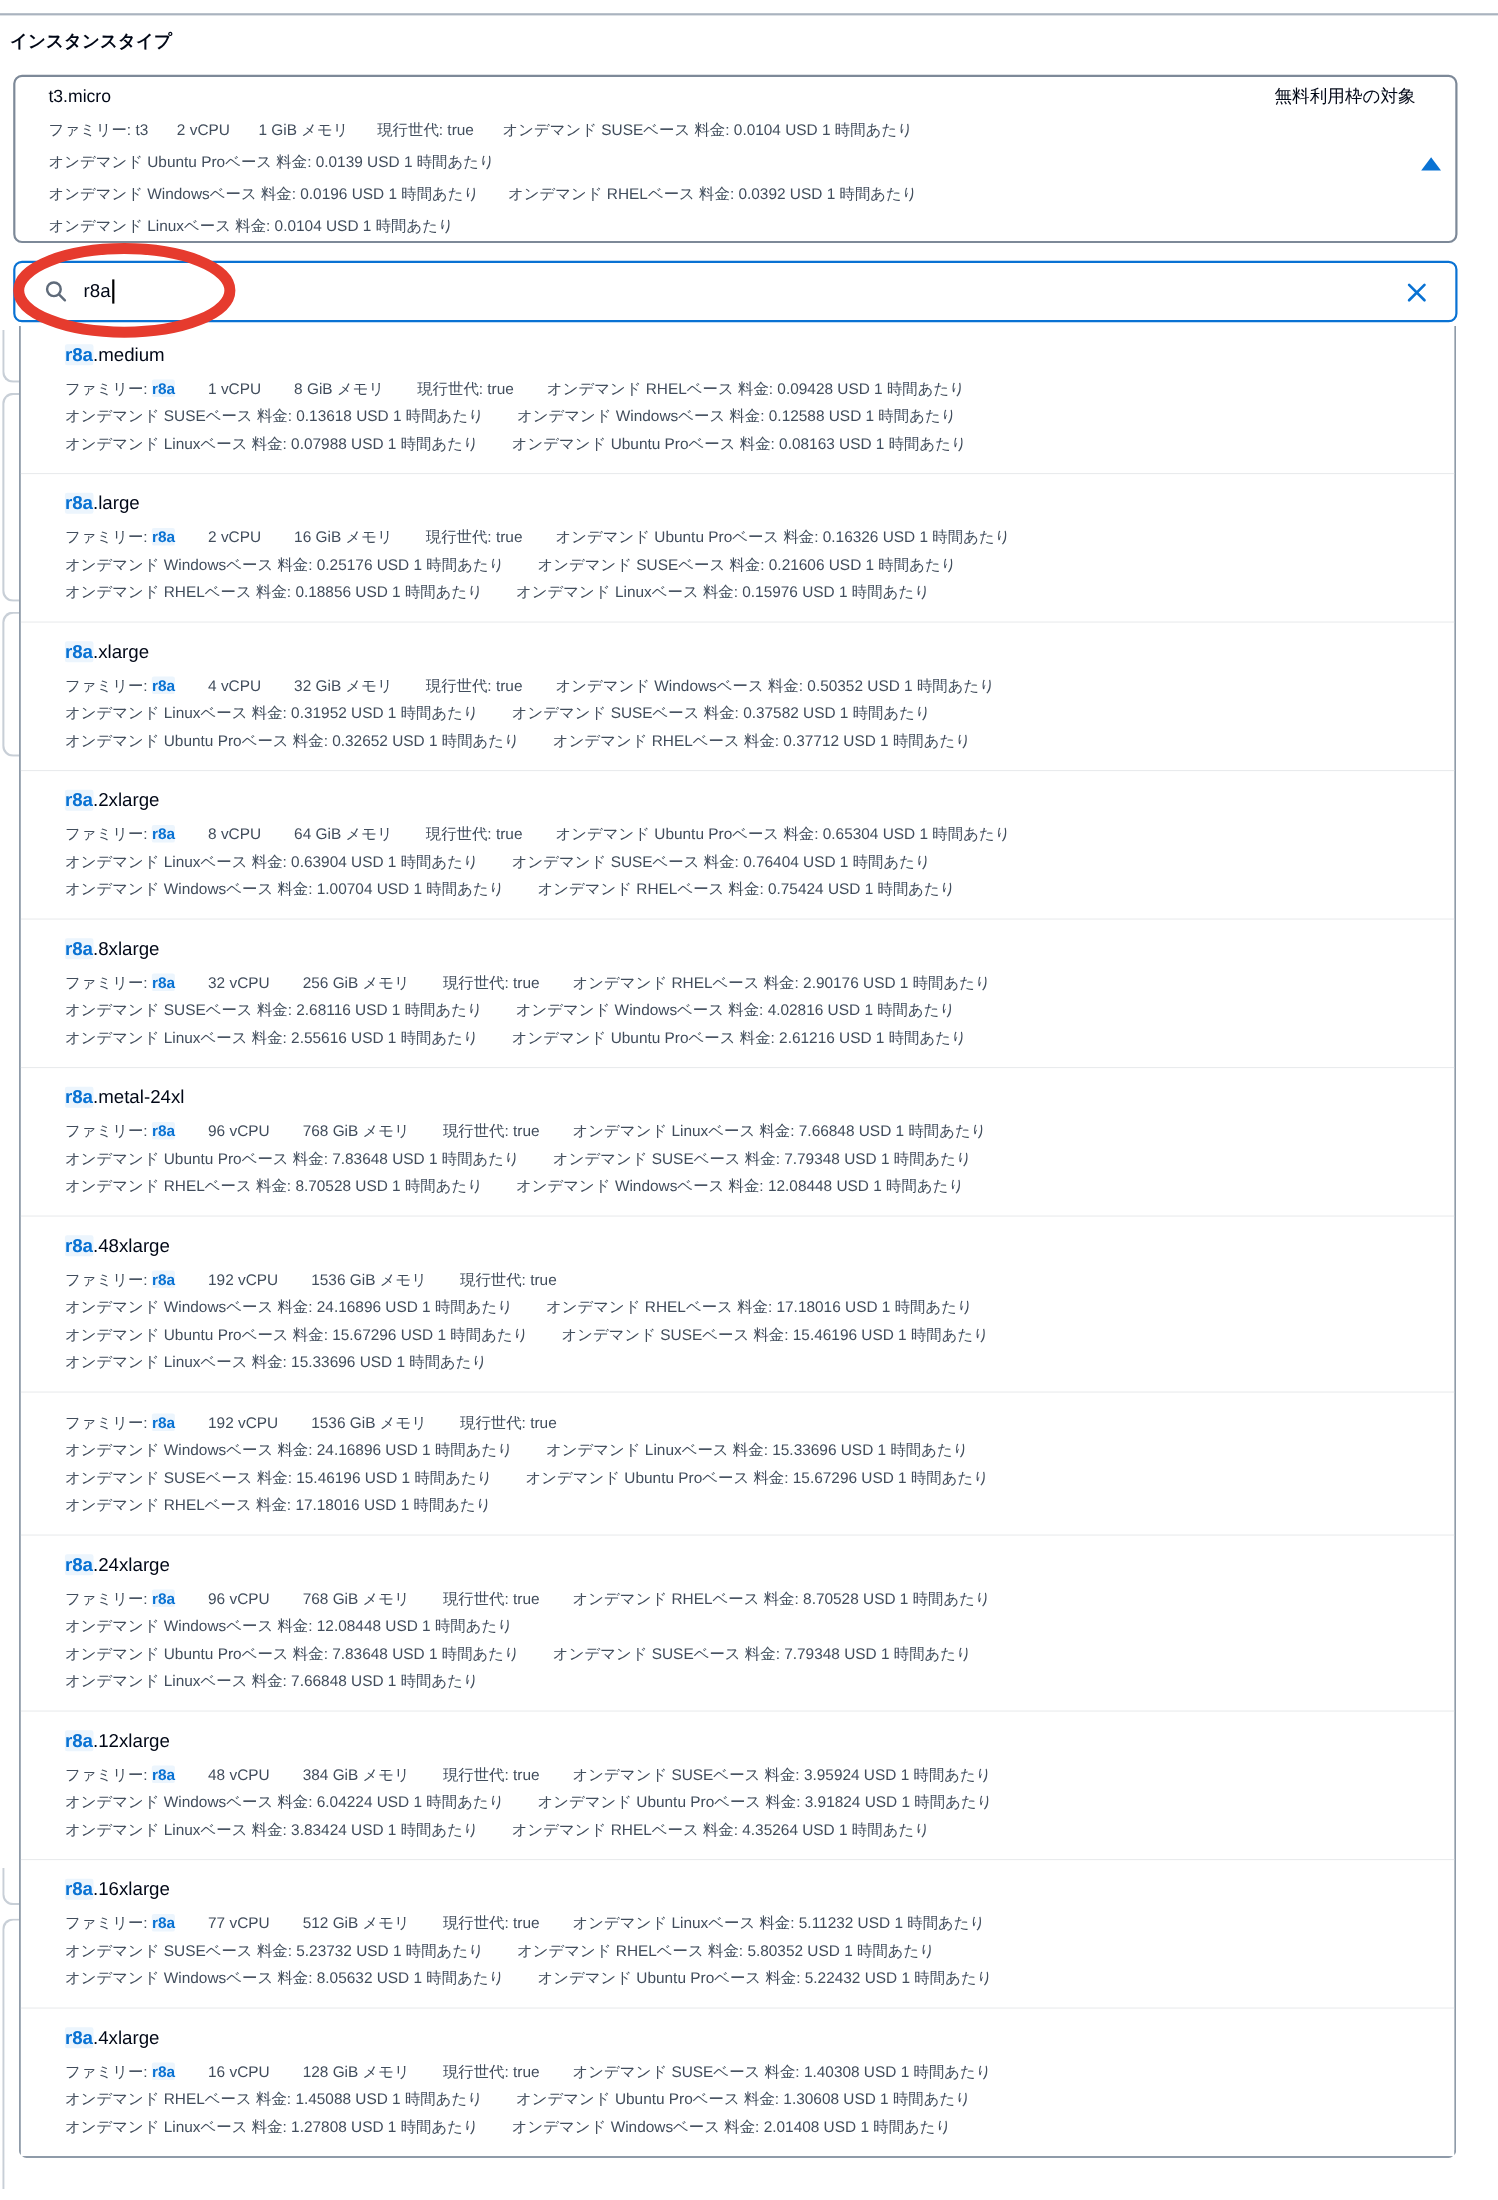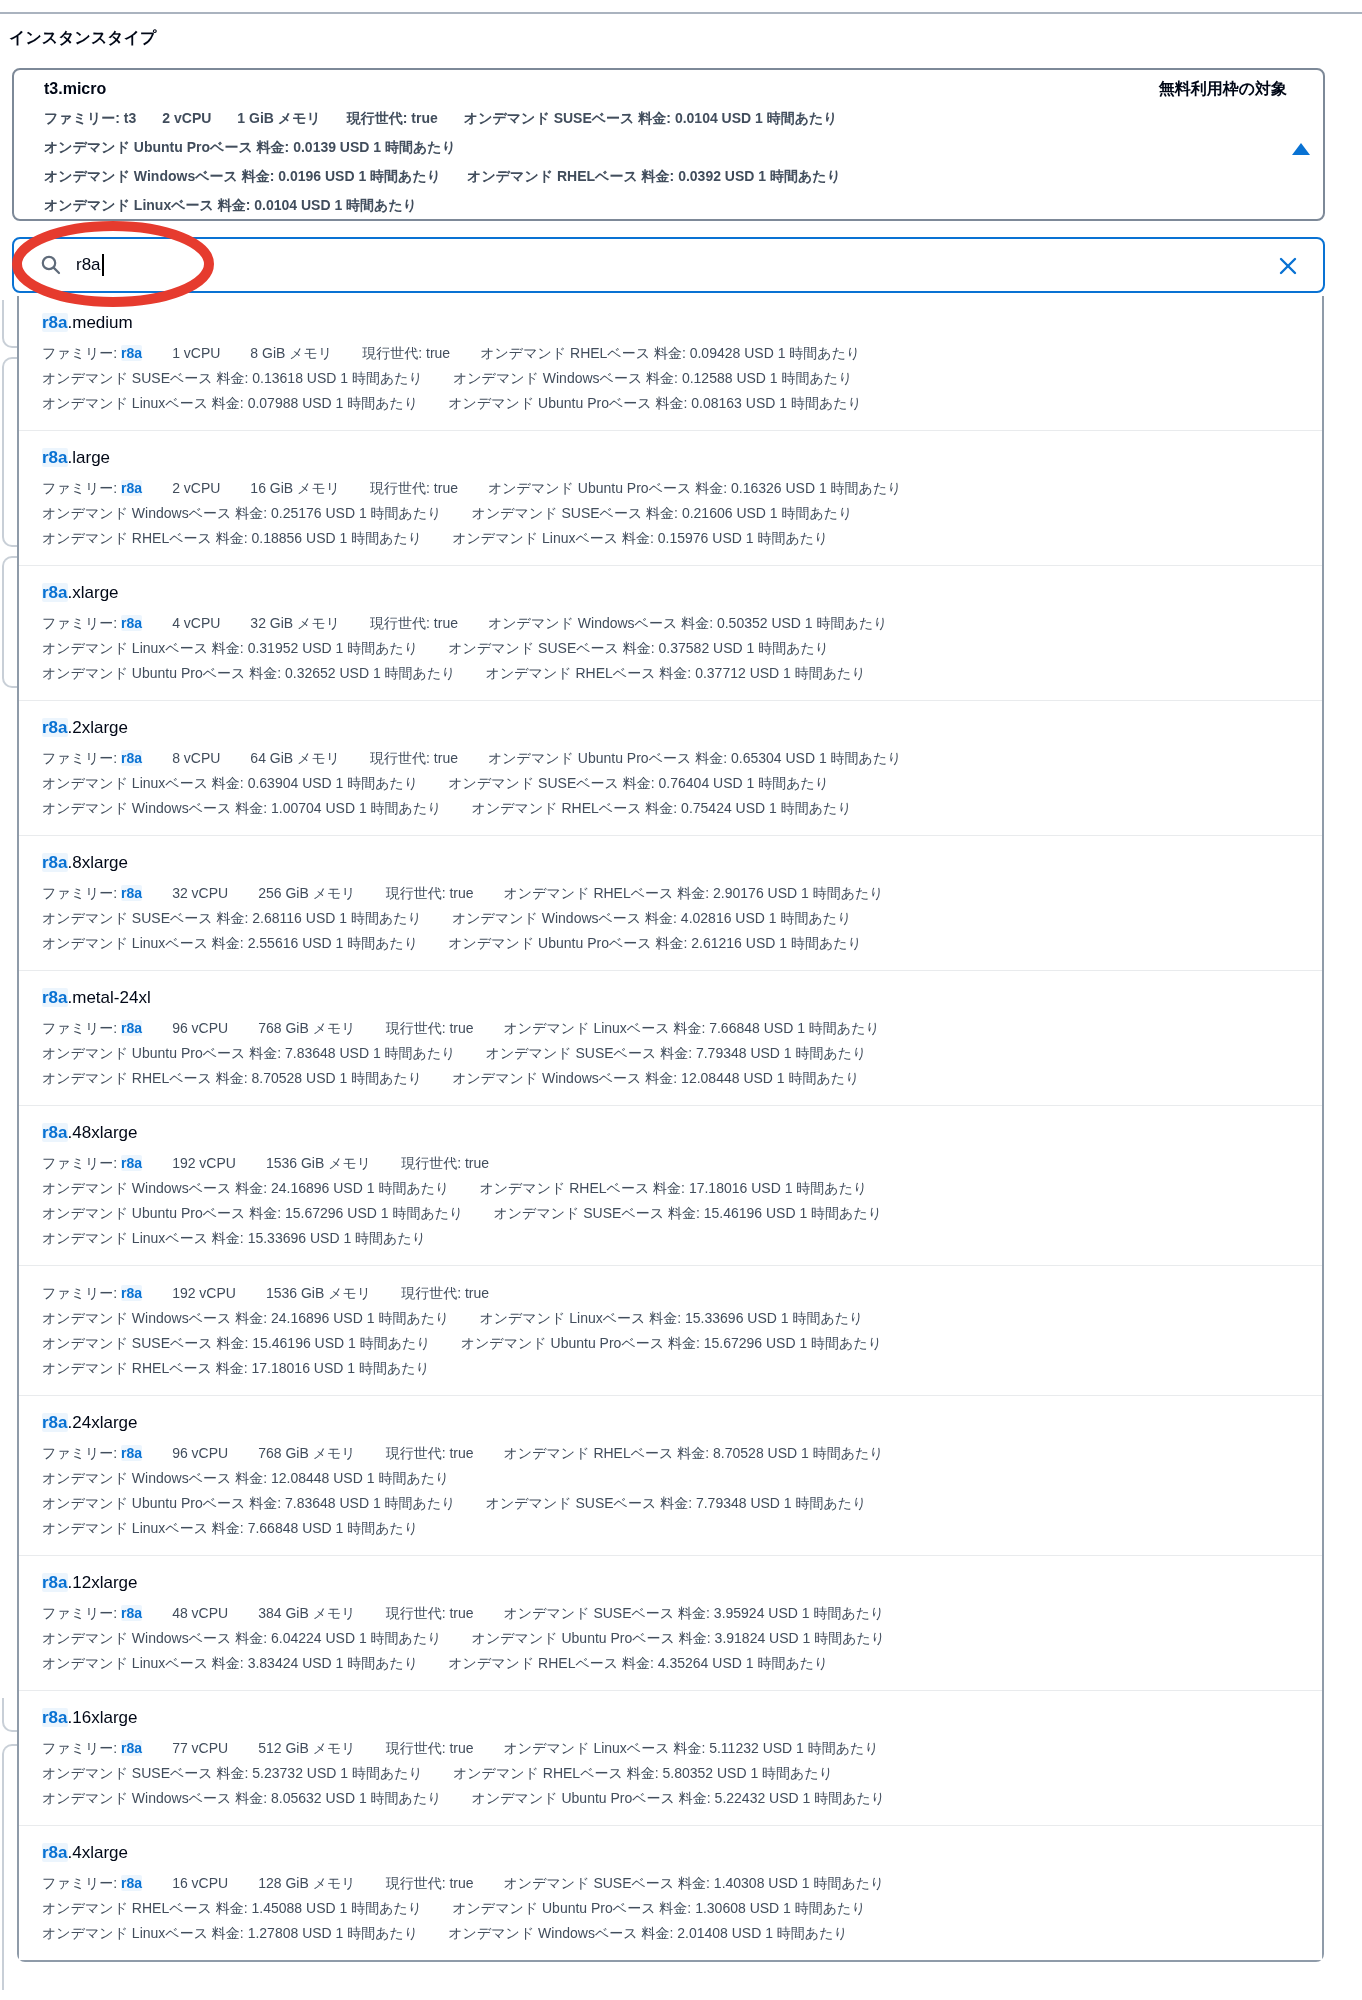--- a/index.html
+++ b/index.html
@@ -16,21 +16,21 @@
   .frag-b{top:357px;height:186px;border-radius:10px 0 0 10px;}
   .frag-c{top:556px;height:128px;border-radius:10px 0 0 10px;}
   .frag-d{top:1698px;height:32px;border-top:none;border-bottom-left-radius:10px;}
   .frag-e{top:1744px;height:244px;border-bottom:none;border-top-left-radius:10px;}
 
   .page-title{position:absolute;left:9px;top:28px;font-size:16px;font-weight:700;color:#000716;z-index:2;}
 
   .select-box{
     position:absolute;left:12px;top:68px;width:1313px;height:153px;box-sizing:border-box;
     background:#fff;border:2px solid #7d8998;border-radius:8px;
-    padding:7px 36px 7px 30px;z-index:2;font-weight:bold;
+    padding:7px 36px 7px 30px;z-index:2;
   }
   .select-title-row{display:flex;justify-content:space-between;align-items:flex-start;font-size:16px;line-height:24px;}
   .select-name{color:#000716;}
   .free-badge{color:#000716;}
   .t3-lines{margin-top:3px;}
   .select-box .dline{line-height:29px;gap:26px;}
   .collapse-arrow{
     position:absolute;right:13px;top:73px;width:0;height:0;
     border-left:9px solid transparent;border-right:9px solid transparent;
     border-bottom:12px solid #0972d3;cursor:pointer;
@@ -45,21 +45,21 @@
   .caret{display:inline-block;width:2px;height:22px;background:#000;margin-left:1px;vertical-align:-4px;}
   .clear-x{position:absolute;right:24px;top:16px;cursor:pointer;}
 
   .annotation{position:absolute;left:8px;top:218px;z-index:10;pointer-events:none;}
 
   .panel{
     position:absolute;left:17px;top:296px;width:1307px;box-sizing:border-box;
     background:#fff;border:2px solid #8f9ba9;border-top:none;
     border-radius:0 0 8px 8px;z-index:3;
   }
-  .item{padding:15px 24px 14px 23px;cursor:pointer;background:#fff;}
+  .item{padding:15px 24px 14px 40px;cursor:pointer;background:#fff;}
   .item + .item{border-top:1px solid #e9ebed;}
   .item-title{font-size:17px;line-height:24px;margin-bottom:6px;color:#000716;}
   .t-hl,.hl-inline{color:#0972d3;font-weight:700;background:#ecf5fd;border-radius:2px;}
   .dline{display:flex;column-gap:30px;font-size:14px;line-height:25px;color:#414d5c;white-space:nowrap;}
   .seg{flex:0 0 auto;}
 </style>
 </head>
 <body>
 
 <div class="top-rule"></div>

